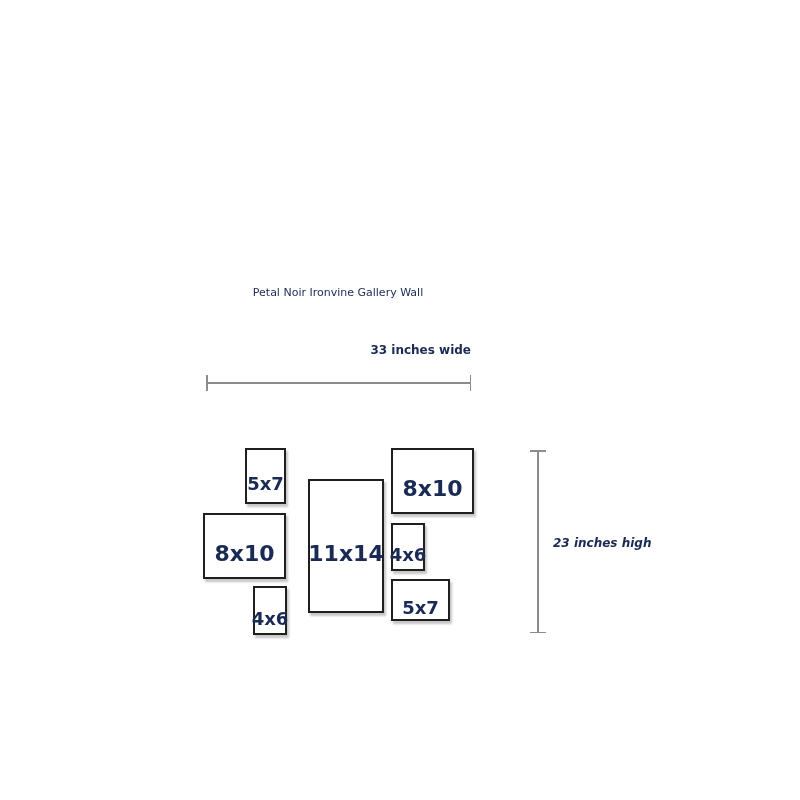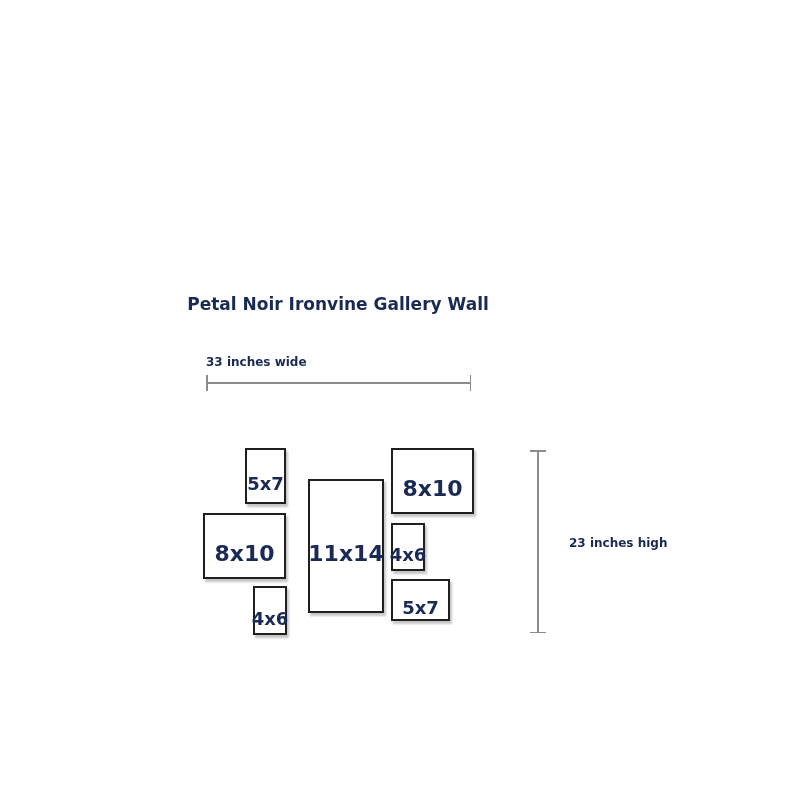--- a/index.html
+++ b/index.html
@@ -17,43 +17,44 @@
     position: relative;
     width: 800px;
     height: 800px;
     background: var(--bg);
     font-family: "DejaVu Sans", "Liberation Sans", sans-serif;
     overflow: hidden;
   }
   .title {
     position: absolute;
     left: 338px;
-    top: 294px;
+    top: 286px;
     transform: translateX(-50%);
-    font-size: 17px;
-    font-weight: bold;
+    font-size: 11px;
+    font-weight: normal;
     color: var(--ink);
     white-space: nowrap;
   }
   .dim-label {
     position: absolute;
     font-size: 12px;
     font-weight: bold;
     color: var(--ink);
     white-space: nowrap;
   }
   .h-dim-label {
     left: 206px;
-    top: 355px;
+    top: 343px;
     width: 265px;
-    text-align: left;
+    text-align: right;
   }
   .v-dim-label {
-    left: 569px;
+    left: 553px;
     top: 536px;
+    font-style: italic;
   }
   .dim-line-h {
     position: absolute;
     left: 206px;
     top: 375px;
     width: 265px;
     height: 16px;
   }
   .dim-line-h .hline {
     position: absolute;

